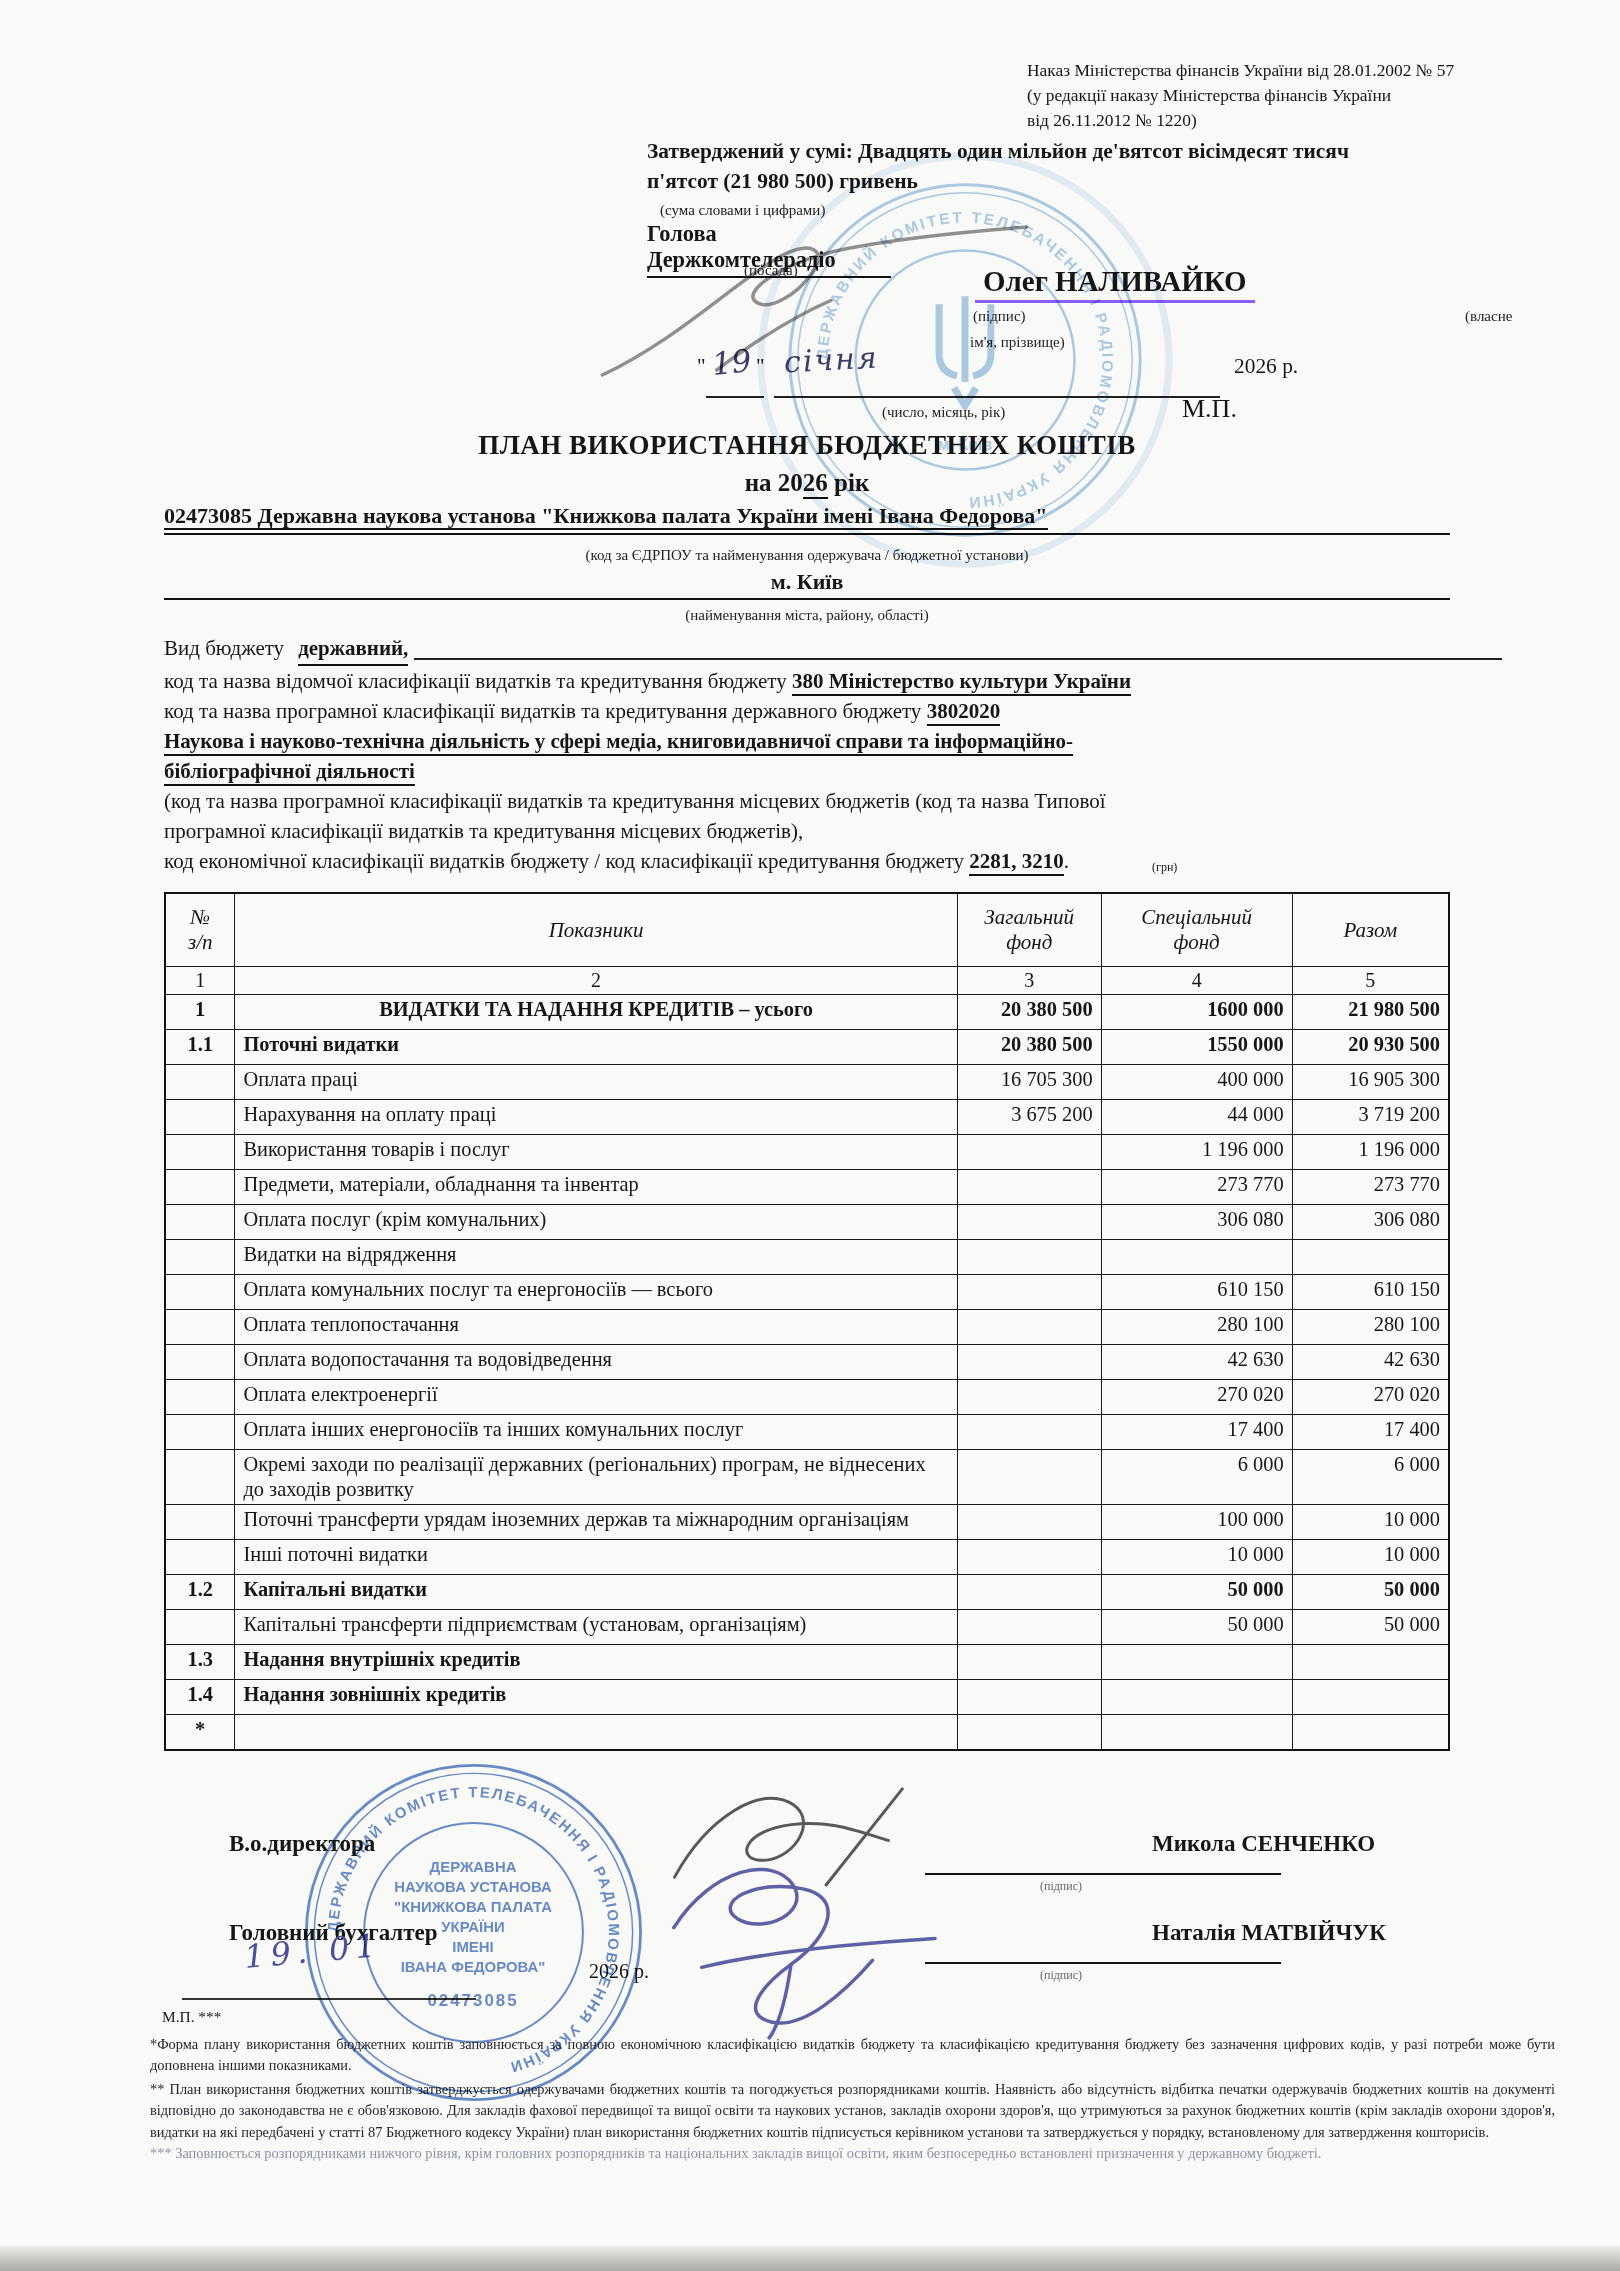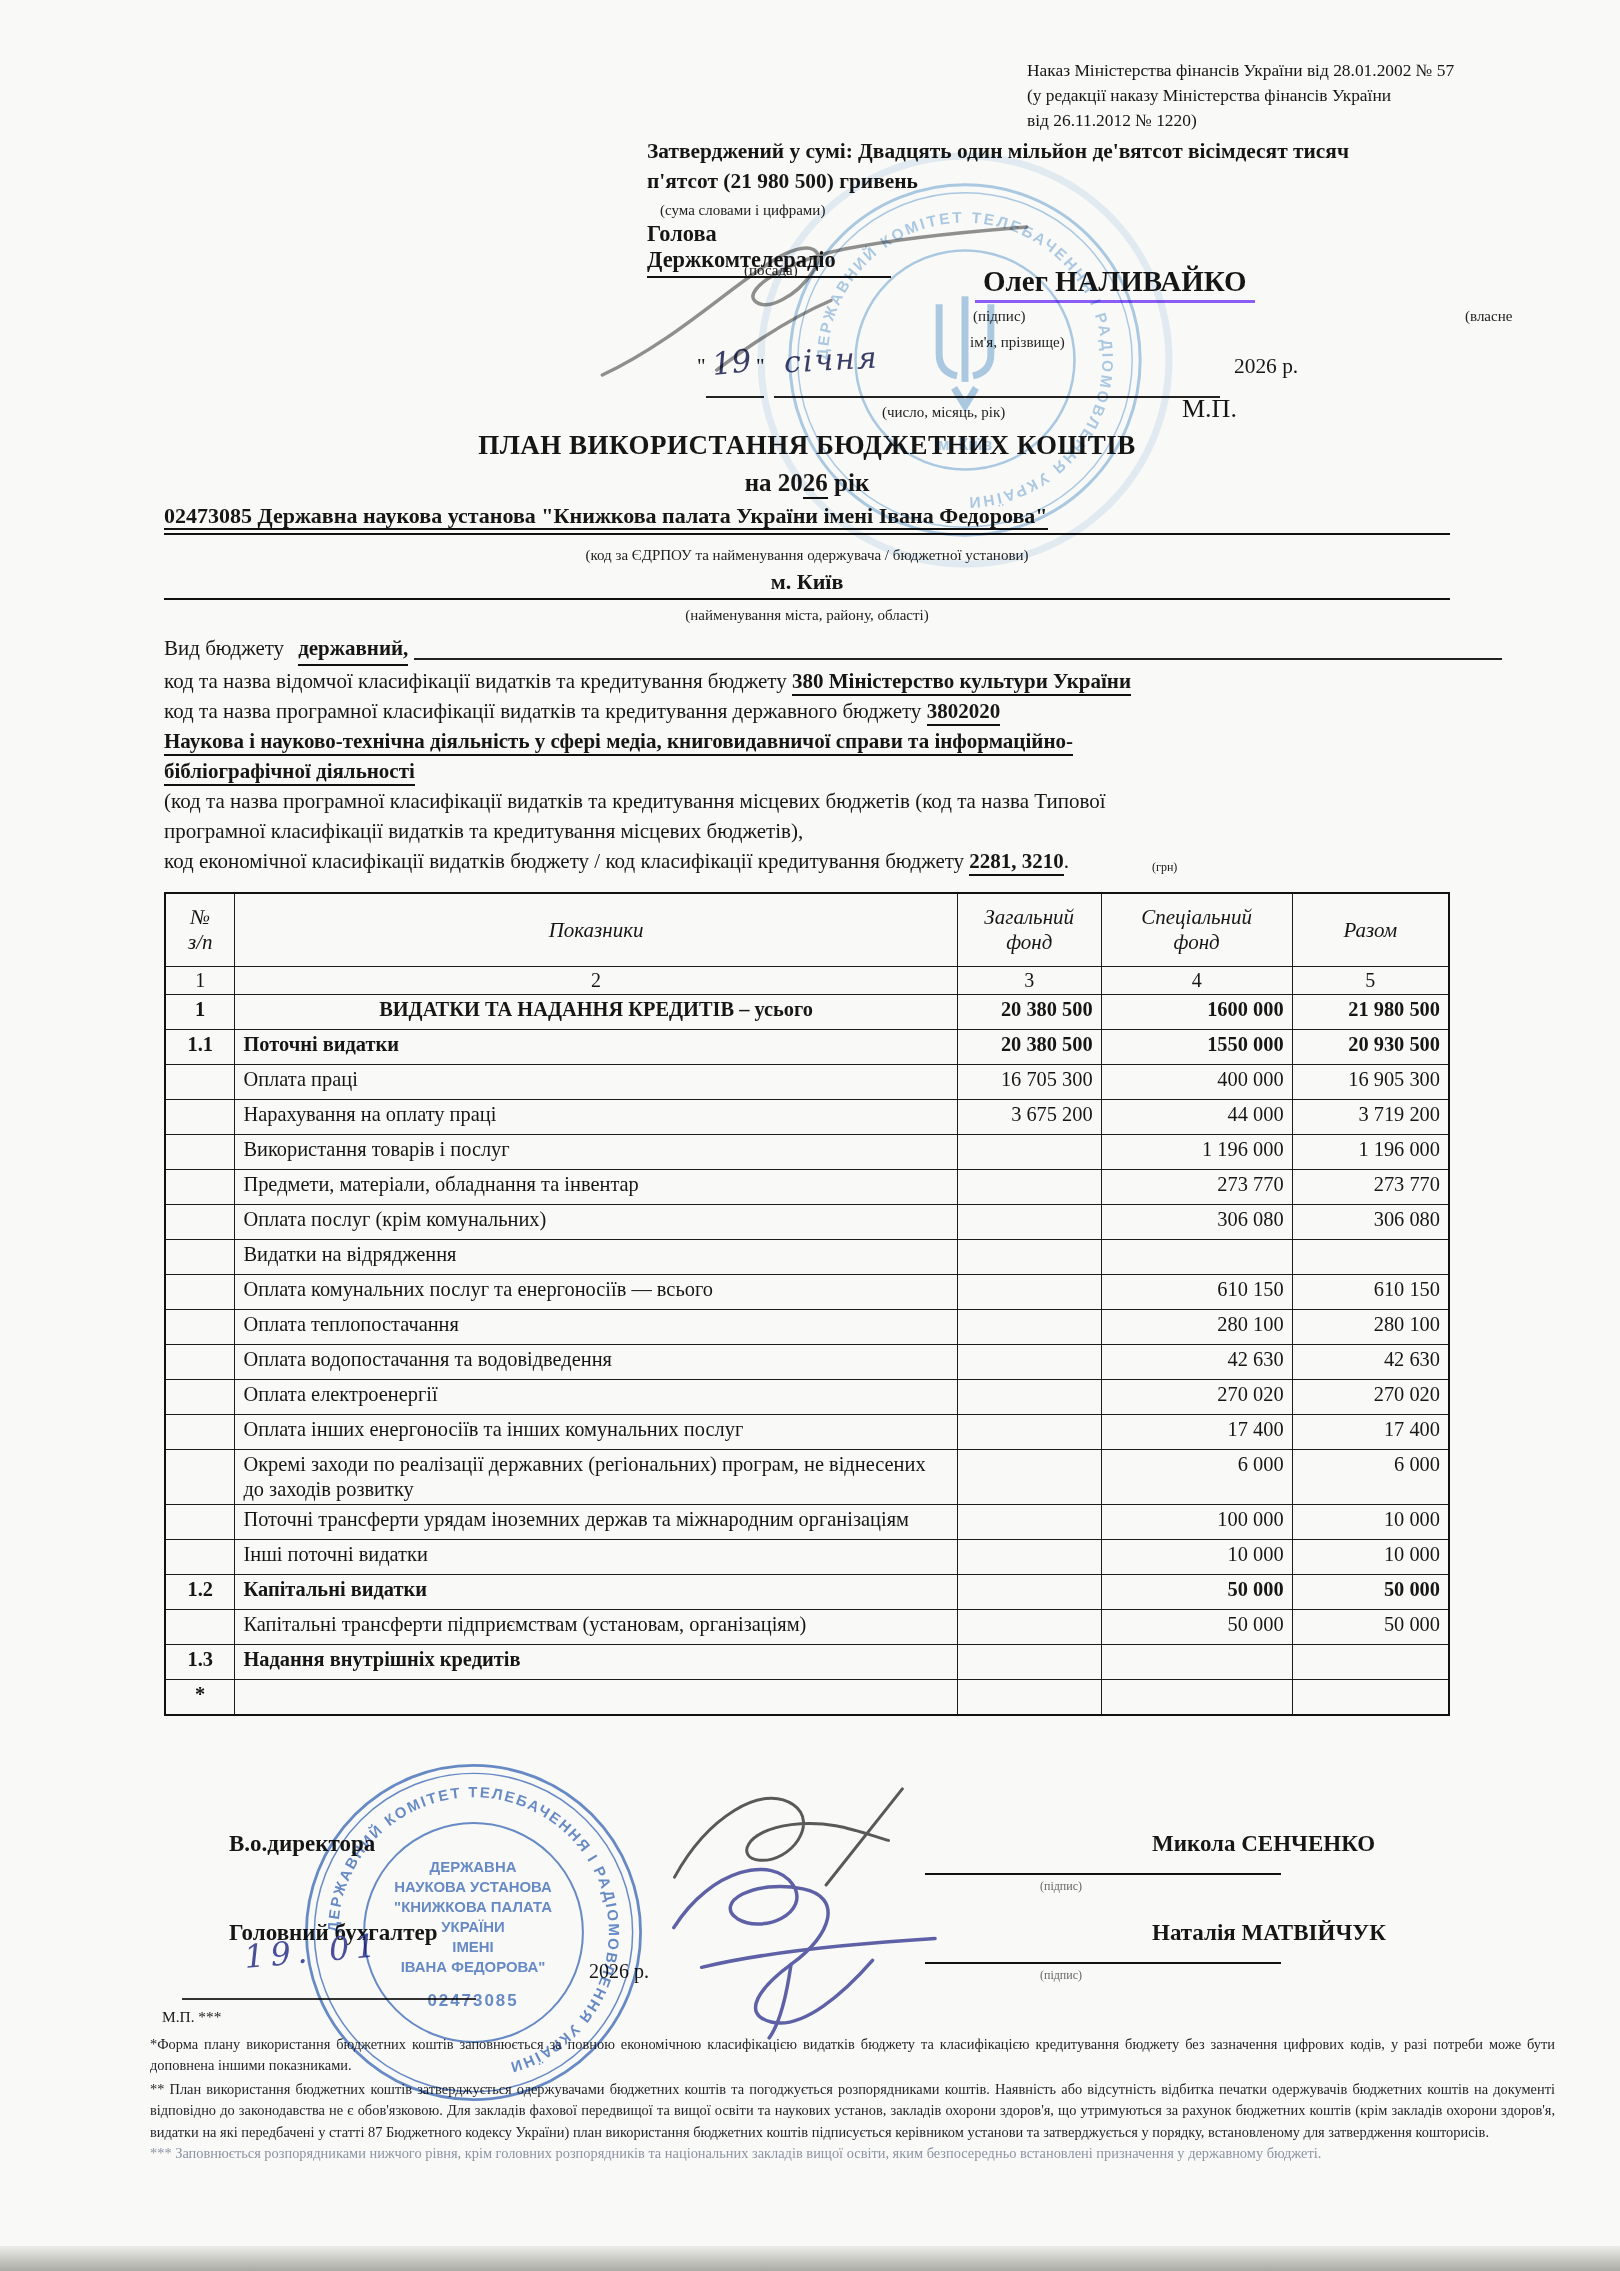--- a/index.html
+++ b/index.html
@@ -336,20 +336,27 @@
           <td class="c-val">50 000</td>
           <td class="c-val">50 000</td>
         </tr>
         <tr class="boldrow">
           <td class="c-num">1.3</td>
           <td class="c-label">Надання внутрішніх кредитів</td>
           <td class="c-val"></td>
           <td class="c-val"></td>
           <td class="c-val"></td>
         </tr>
+        <tr class="boldrow">
+          <td class="c-num">1.4</td>
+          <td class="c-label">Надання зовнішніх кредитів</td>
+          <td class="c-val"></td>
+          <td class="c-val"></td>
+          <td class="c-val"></td>
+        </tr>
         <tr>
           <td class="c-num">*</td>
           <td class="c-label"></td>
           <td class="c-val"></td>
           <td class="c-val"></td>
           <td class="c-val"></td>
         </tr>
       </tbody>
   </table>
 

